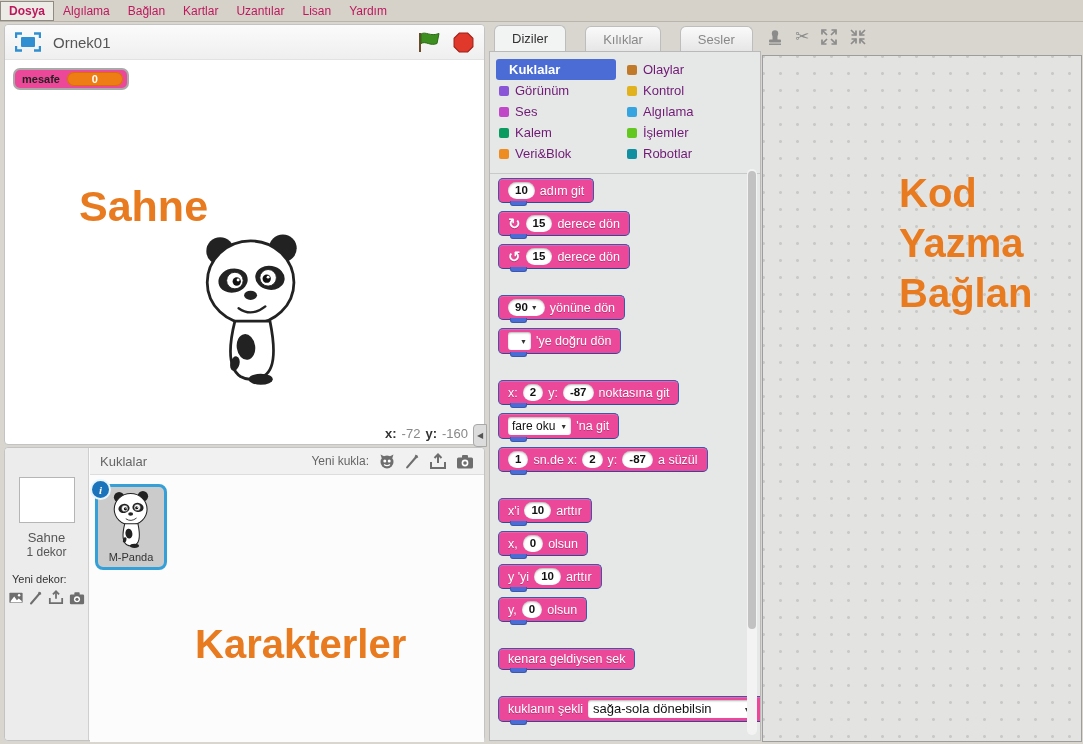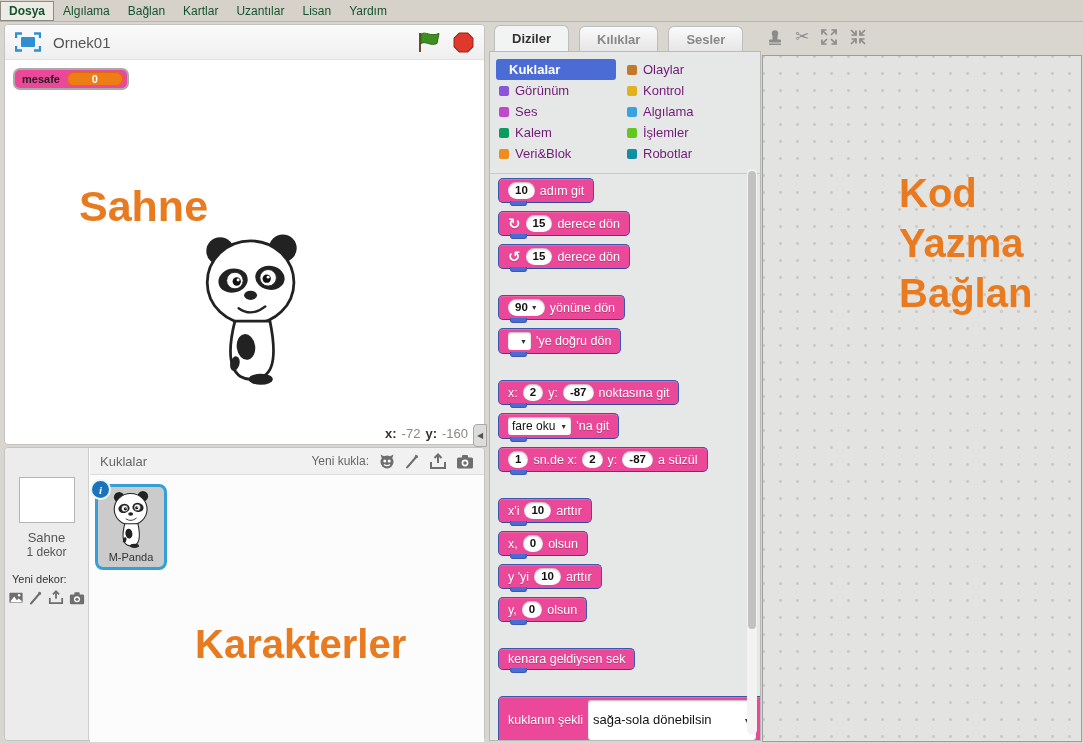--- a/index.html
+++ b/index.html
@@ -1,21 +1,21 @@
 <!DOCTYPE html>
 <html><head>
 <meta charset="utf-8">
 <style>
   html,body{margin:0;padding:0;}
   .app{position:relative;width:1083px;height:744px;background:#d9d6d0;
        font-family:"Liberation Sans","DejaVu Sans",sans-serif;overflow:hidden;}
 
   
   .menubar{position:absolute;left:0;top:0;width:100%;height:21px;background:#d6d2ca;
-           border-bottom:1px solid #b9b5ad;display:flex;align-items:center;font-size:12px;color:#14532d;}
+           border-bottom:1px solid #b9b5ad;display:flex;align-items:center;font-size:12px;color:#be185d;}
   .menu-item{padding:3px 9px;cursor:default;white-space:nowrap;}
   .menu-item.selected{background:#edebe6;border:1px solid #8f8b83;padding:2px 8px;font-weight:bold;}
 
   
   .panel{position:absolute;background:#fff;border:1px solid #c3c3c3;border-radius:4px;box-sizing:border-box;}
 
   
   .stage-panel{left:4px;top:24px;width:481px;height:421px;}
   .stage-header{height:34px;background:linear-gradient(#fbfbfb,#efefef);border-bottom:1px solid #e2e2e2;
                 display:flex;align-items:center;padding:0 10px;border-radius:4px 4px 0 0;}
@@ -62,21 +62,21 @@
                 align-items:center;cursor:pointer;}
   .sprite-thumb svg{width:42px;height:58px;margin-top:4px;}
   .sprite-thumb-name{font-size:11px;color:#333;margin-top:2px;}
   .info-badge{position:absolute;left:-8px;top:-8px;width:17px;height:17px;border-radius:50%;
               background:#1b74bb;border:2px solid #e9f4fb;color:#fff;font-size:11px;font-weight:bold;
               font-family:"Liberation Serif",serif;font-style:italic;display:flex;align-items:center;justify-content:center;}
   .sprites-annotation{left:105px;top:147px;font-size:40px;}
 
   
   .palette{position:absolute;left:489px;top:24px;width:272px;height:717px;}
-  .tabs{display:flex;padding-left:5px;gap:10px;height:27px;align-items:flex-end;font-weight:bold;}
+  .tabs{display:flex;padding-left:5px;gap:19px;height:27px;align-items:flex-end;}
   .tab{font-size:13px;color:#888;background:linear-gradient(#fafafa,#e6e6e6);border:1px solid #bdbdbd;
        border-bottom:none;border-radius:6px 6px 0 0;padding:5px 17px 4px;cursor:pointer;}
   .tab.active{background:#f2f3f3;color:#333;padding-bottom:5px;position:relative;z-index:2;}
   .palette-body{position:absolute;left:0;top:27px;right:0;bottom:0;background:#e6e8e8;
                 border:1px solid #b9b9b9;box-sizing:border-box;}
   .categories{padding:7px 4px 9px 6px;border-bottom:1px solid #c9c9c9;display:grid;
               grid-template-columns:128px 1fr;grid-auto-flow:column;grid-template-rows:repeat(5,21px);}
   .cat-item{display:flex;align-items:center;gap:6px;font-size:13px;color:#701a75;padding-left:3px;cursor:pointer;}
   .cat-item .swatch{width:10px;height:10px;border-radius:2px;flex:0 0 auto;}
   .cat-item.selected{background:#4a6cd4;color:#fff;font-weight:bold;border-radius:3px;
@@ -90,21 +90,21 @@
                 background:#4a6cd4;border:1px solid #3b57ae;border-top:none;border-radius:0 0 3px 3px;}
   .block.gap-after{margin-bottom:26px;}
   .btext{white-space:nowrap;}
   .bval{background:#fff;color:#111;border-radius:10px;padding:0 7px;font-size:11.5px;font-weight:bold;
         height:17px;line-height:17px;text-shadow:none;box-shadow:inset 0 1px 2px rgba(0,0,0,.3);
         display:inline-flex;align-items:center;gap:3px;cursor:text;}
   .bdrop{background:#fff;color:#111;border-radius:3px;padding:0 4px;font-size:12px;height:18px;
          line-height:18px;text-shadow:none;display:inline-flex;align-items:center;gap:5px;
          box-shadow:inset 0 1px 2px rgba(0,0,0,.3);cursor:pointer;}
   .bdrop.empty{width:15px;justify-content:flex-end;}
-  .bdrop.wide{font-size:13px;padding:11px 5px;gap:32px;}
+  .bdrop.wide{font-size:13px;padding:0 5px;gap:32px;}
   .caret{font-size:7px;color:#333;line-height:1;}
   .bicon{font-size:15px;font-weight:bold;line-height:1;}
   .palette-scrollbar{position:absolute;right:3px;top:117px;bottom:5px;width:10px;background:#f3f3f3;
                      border-radius:5px;cursor:pointer;}
   .palette-scroll-thumb{position:absolute;left:1px;top:2px;width:8px;height:458px;background:#c2c2c2;border-radius:4px;}
   .palette-annotation{left:63px;top:311px;font-size:44px;}
 
   
   .toolbar-icons{position:absolute;left:766px;top:26px;display:flex;gap:11px;align-items:center;}
   .toolbar-icons .icn{cursor:pointer;display:flex;align-items:center;color:#8b8b8b;font-size:17px;}

